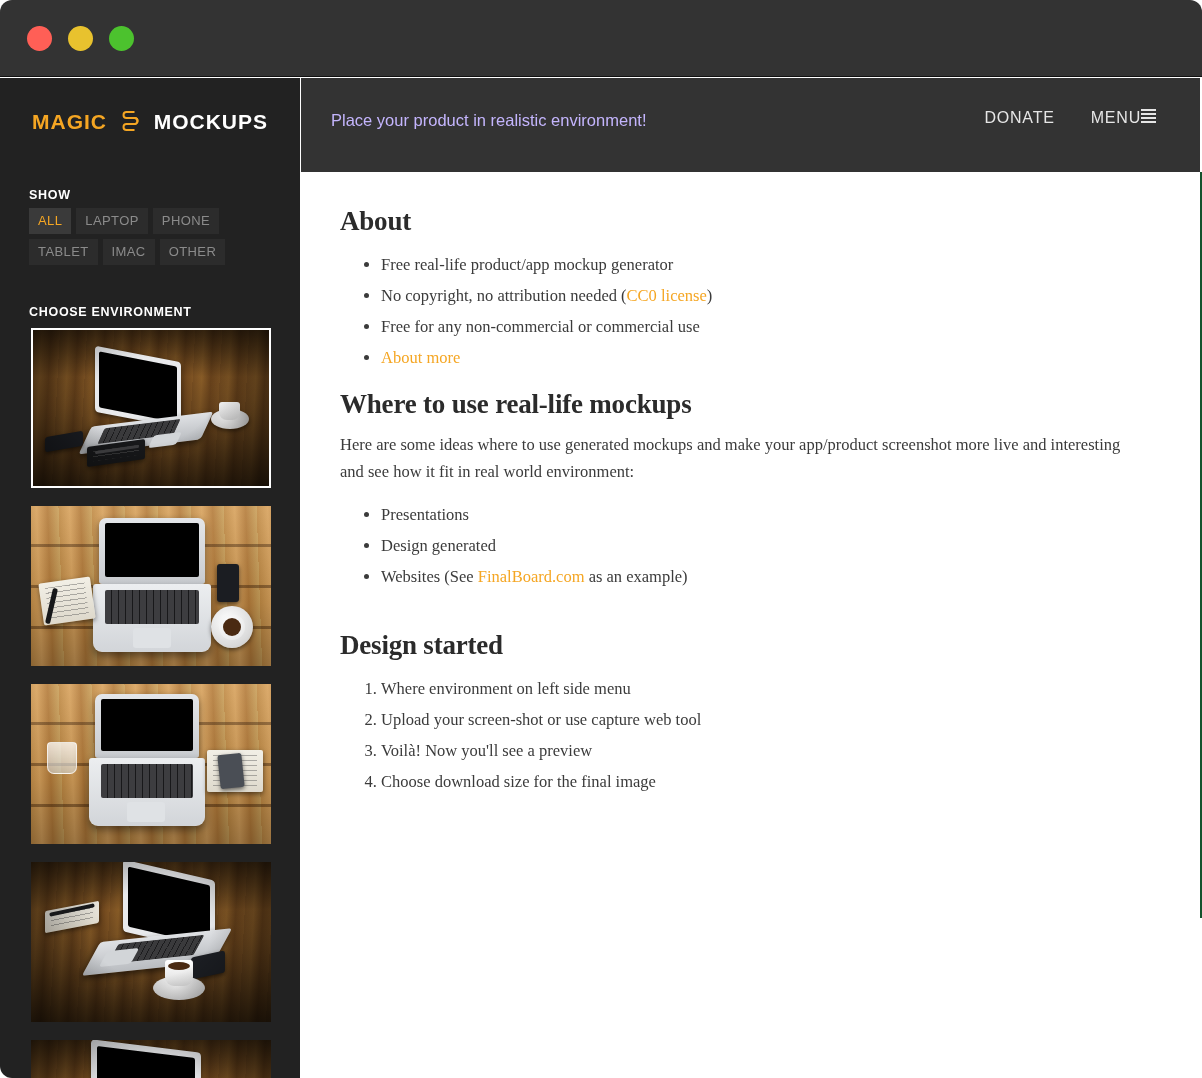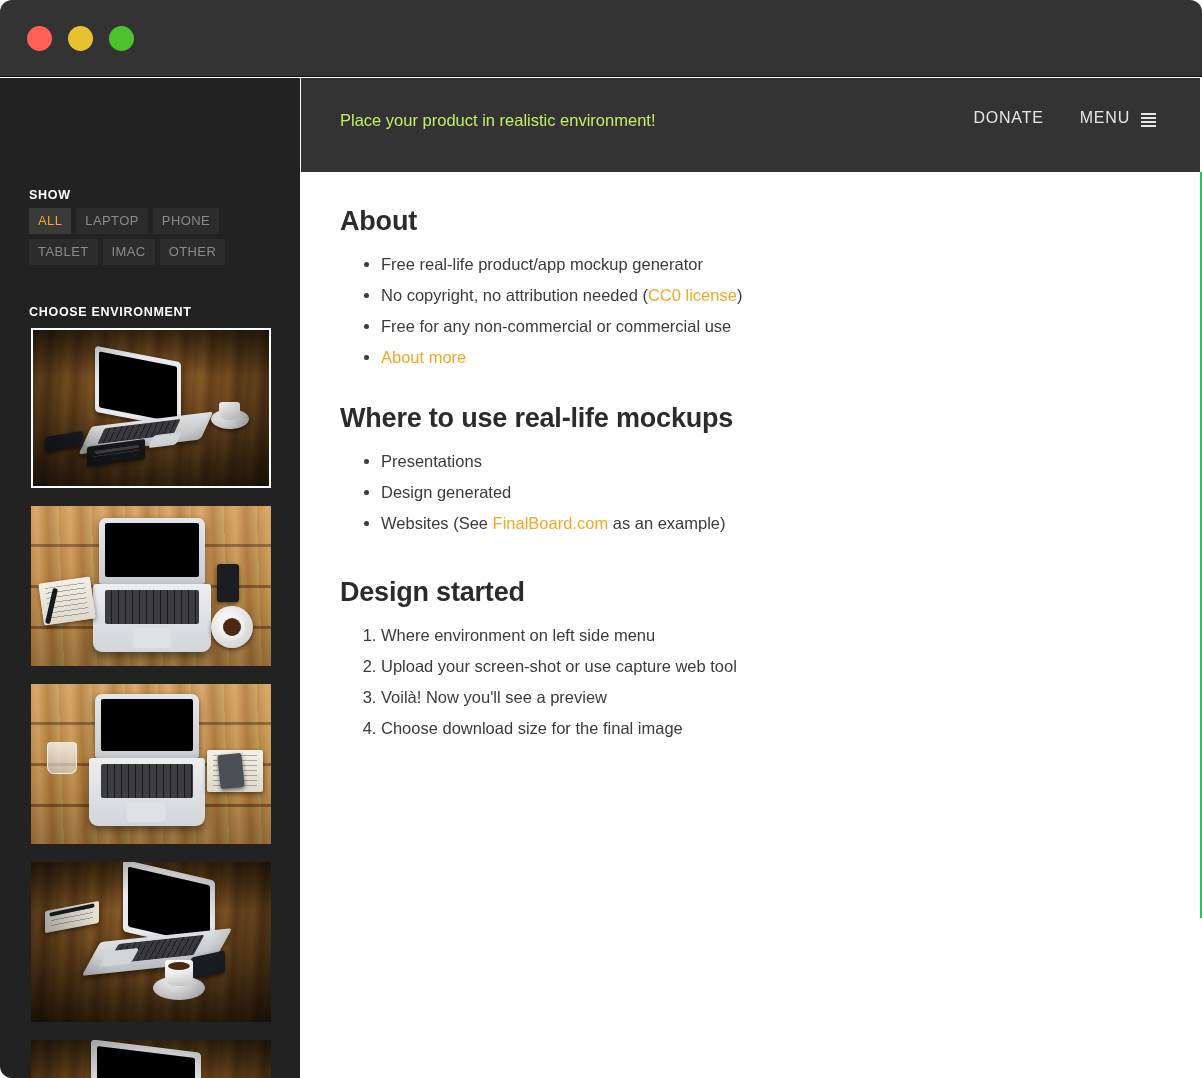--- a/index.html
+++ b/index.html
@@ -320,74 +320,75 @@
     left: 301px;
     top: 0;
     width: 901px;
     height: 94px;
     background: #333333;
     box-sizing: border-box;
     border-right: 2px solid #ffffff;
   }
   .tagline {
     position: absolute;
-    left: 39px;
+    left: 30px;
     top: 33px;
-    color: #bef264;
+    color: #c4b5fd;
     font-size: 16.5px;
     white-space: nowrap;
   }
   .topnav {
     position: absolute;
     right: 44px;
     top: 31px;
     display: flex;
     align-items: center;
     gap: 36px;
   }
   .topnav a {
     color: #e6e6e6;
     font-size: 16px;
     letter-spacing: 0.8px;
     text-decoration: none;
     cursor: pointer;
     white-space: nowrap;
   }
-  .menu-link { display: flex; align-items: flex-end; gap: 11px; }
+  .menu-link { display: flex; align-items: flex-start; gap: 0; }
   .burger { display: inline-flex; flex-direction: column; gap: 2px; }
   .burger i {
     display: block;
     width: 15px;
     height: 2px;
     background: #e6e6e6;
   }
 
   
   .content {
     position: absolute;
     left: 301px;
     top: 94px;
     width: 901px;
     height: 746px;
     background: #ffffff;
     box-sizing: border-box;
-    border-right: 2px solid #22c55e;
+    border-right: 2px solid #14532d;
     overflow: hidden;
     color: #343434;
+    font-family: Liberation Serif, serif;
   }
   .content-inner { padding: 34px 40px 0 39px; }
 
   .content h2 {
     margin: 0 0 12px 0;
     font-size: 27px;
     font-weight: bold;
     color: #2b2b2b;
     letter-spacing: -0.2px;
   }
-  .content h2.second { margin-top: 30px; }
+  .content h2.second { margin-top: 16px; }
   .content h2.third  { margin-top: 38px; }
 
   .content ul, .content ol {
     margin: 0;
     padding-left: 41px;
   }
   .content li {
     font-size: 16.5px;
     line-height: 31px;
     color: #3b3b3b;
@@ -416,20 +417,32 @@
       <span class="light" style="background:#ff5f56"></span>
       <span class="light" style="background:#e8c22e"></span>
       <span class="light" style="background:#4cc22e"></span>
     </div>
   </div>
 
   <div class="page">
 
     <div class="sidebar">
 
+      <div class="logo">
+        <span class="magic">MAGIC</span>
+        <span class="logo-glyph">
+          <svg width="19" height="22" viewBox="0 0 19 22" aria-hidden="true">
+            <g fill="none" stroke="#f5a623" stroke-width="2">
+              <path d="M13.5 2 H5.5 a3 3 0 0 0 0 6 H13.5 a3 3 0 0 1 0 6 H5.5"></path>
+              <path d="M5.5 8 H13.5 a3 3 0 0 1 0 6 H5.5 a3 3 0 0 0 0 6 H13.5"></path>
+            </g>
+          </svg>
+        </span>
+        <span class="mockups">MOCKUPS</span>
+      </div>
 
       <div class="side-section-title" id="show-title">SHOW</div>
 
       <div class="filters">
         <button class="filter-btn active">ALL</button>
         <button class="filter-btn">LAPTOP</button>
         <button class="filter-btn">PHONE</button>
         <button class="filter-btn">TABLET</button>
         <button class="filter-btn">IMAC</button>
         <button class="filter-btn">OTHER</button>
@@ -555,20 +568,21 @@
           </li>
           <li>
             <span>Free for any non-commercial or commercial use</span>
           </li>
           <li>
             <a>About more</a>
           </li>
         </ul>
 
         <h2 class="second">Where to use real-life mockups</h2>
+        <p>Here are some ideas where to use generated mockups and make your app/product screenshot more live and interesting and see how it fit in real world environment:</p>
         <ul>
           <li>
             <span>Presentations</span>
           </li>
           <li>
             <span>Design generated</span>
           </li>
           <li>
             <span>Websites (See </span><a>FinalBoard.com</a><span> as an example)</span>
           </li>

